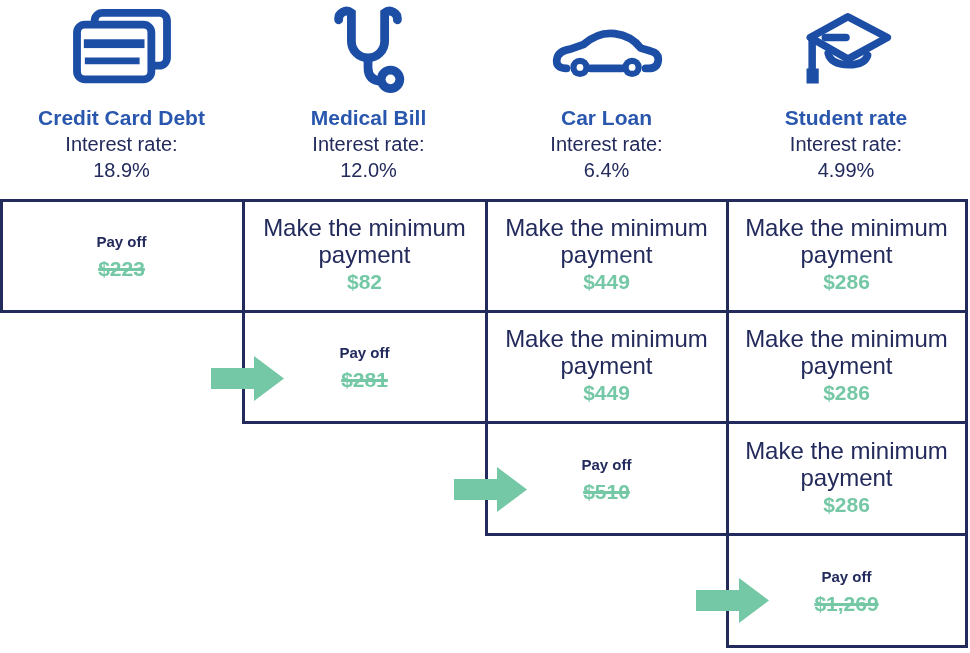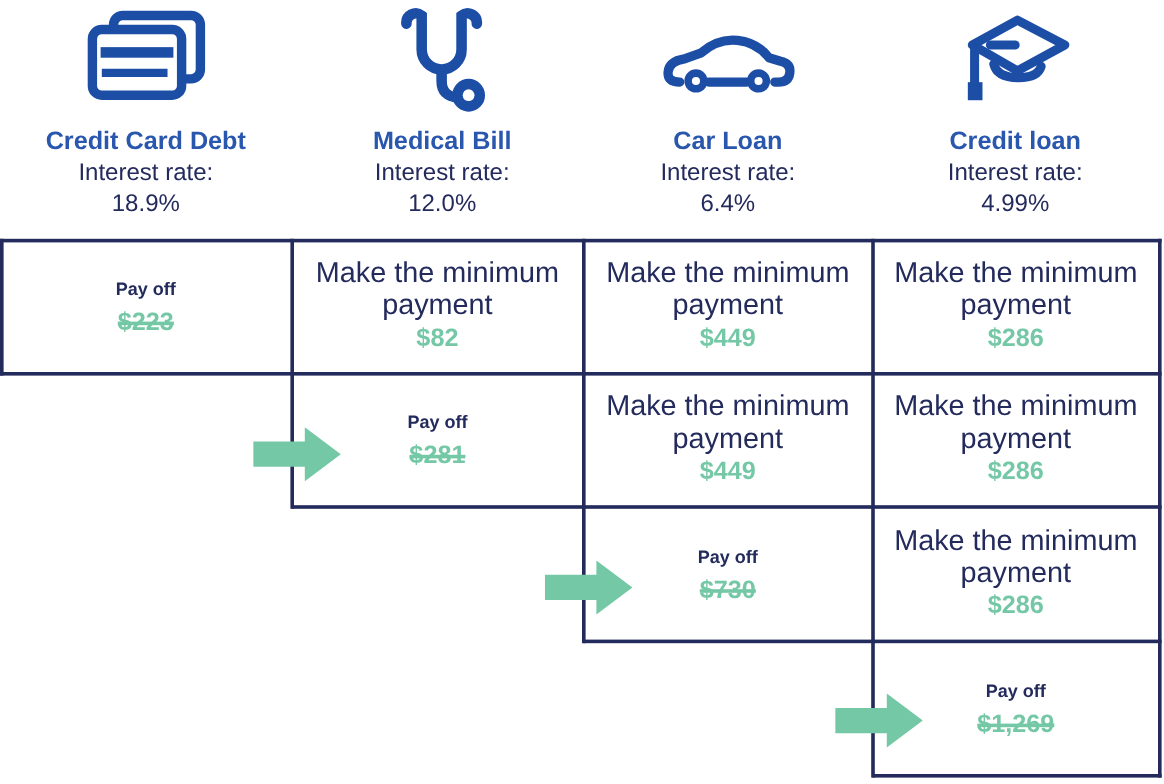--- a/index.html
+++ b/index.html
@@ -85,21 +85,21 @@
       <svg viewBox="0 0 100 90" width="94" height="85" aria-hidden="true">
         <g fill="none" stroke="currentColor" stroke-width="8" stroke-linejoin="round" stroke-linecap="round">
           <path d="M52 7 L94 29 L52 52 L12 29 Z"></path>
           <path d="M50 29 H28"></path>
           <path d="M31 46 q3 12 22 12 q17 0 20 -10"></path>
           <path d="M14 32 v30"></path>
         </g>
         <rect x="8" y="62" width="13" height="16" fill="currentColor"></rect>
       </svg>
     </div>
-    <div class="col-title">Credit loan</div>
+    <div class="col-title">Student rate</div>
     <div class="col-sub">Interest rate:</div>
     <div class="col-sub">4.99%</div>
   </div>
 
   <div class="gline" style="left:0;top:199px;width:968px;height:3px;"></div>
   <div class="gline" style="left:0;top:310px;width:968px;height:3px;"></div>
   <div class="gline" style="left:243px;top:421px;width:725px;height:3px;"></div>
   <div class="gline" style="left:486px;top:533px;width:482px;height:3px;"></div>
   <div class="gline" style="left:727px;top:645px;width:241px;height:3px;"></div>
   <div class="gline" style="left:0;top:199px;width:3px;height:114px;"></div>
@@ -133,21 +133,21 @@
     <div class="label">Make the minimum payment</div>
     <div class="amount">$449</div>
   </div>
   <div class="cell" style="left:730px;top:313px;width:233px;height:106px;">
     <div class="label">Make the minimum payment</div>
     <div class="amount">$286</div>
   </div>
 
   <div class="cell payoff" style="left:489px;top:425px;width:235px;height:106px;">
     <div class="label">Pay off</div>
-    <div class="amount strike">$730</div>
+    <div class="amount strike">$510</div>
   </div>
   <div class="cell" style="left:730px;top:425px;width:233px;height:106px;">
     <div class="label">Make the minimum payment</div>
     <div class="amount">$286</div>
   </div>
 
   <div class="cell payoff" style="left:730px;top:537px;width:233px;height:106px;">
     <div class="label">Pay off</div>
     <div class="amount strike">$1,269</div>
   </div>

